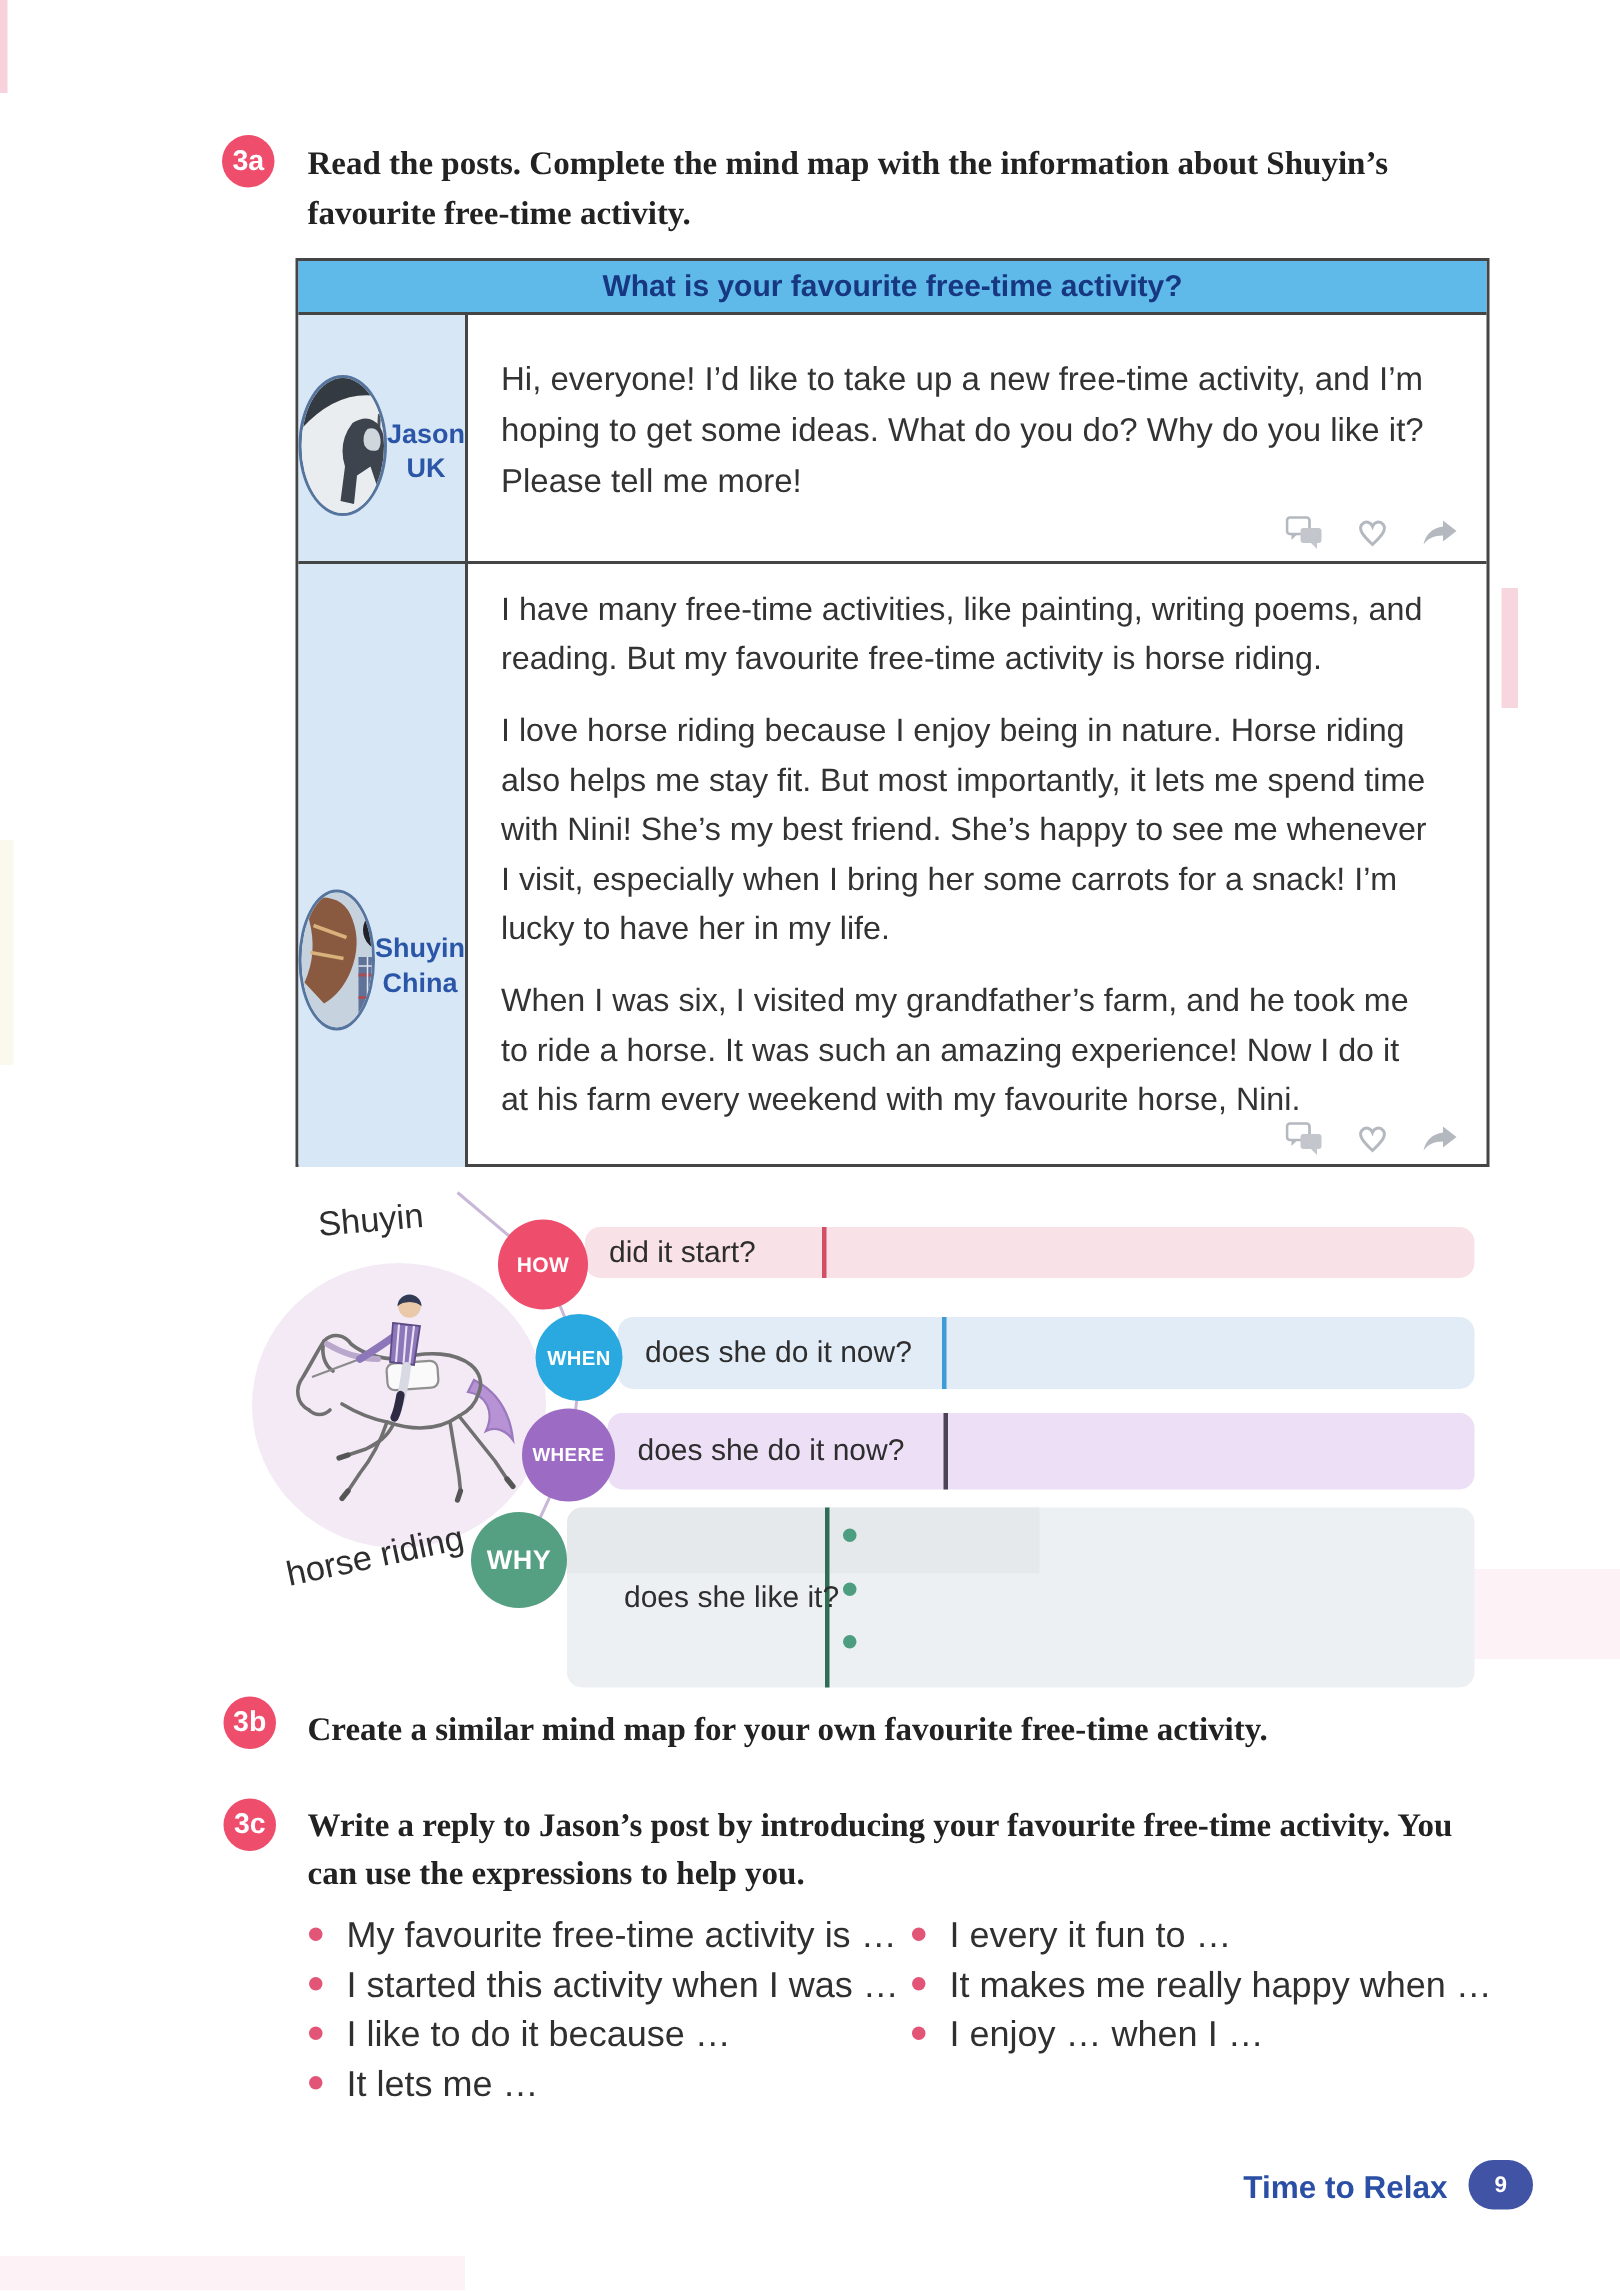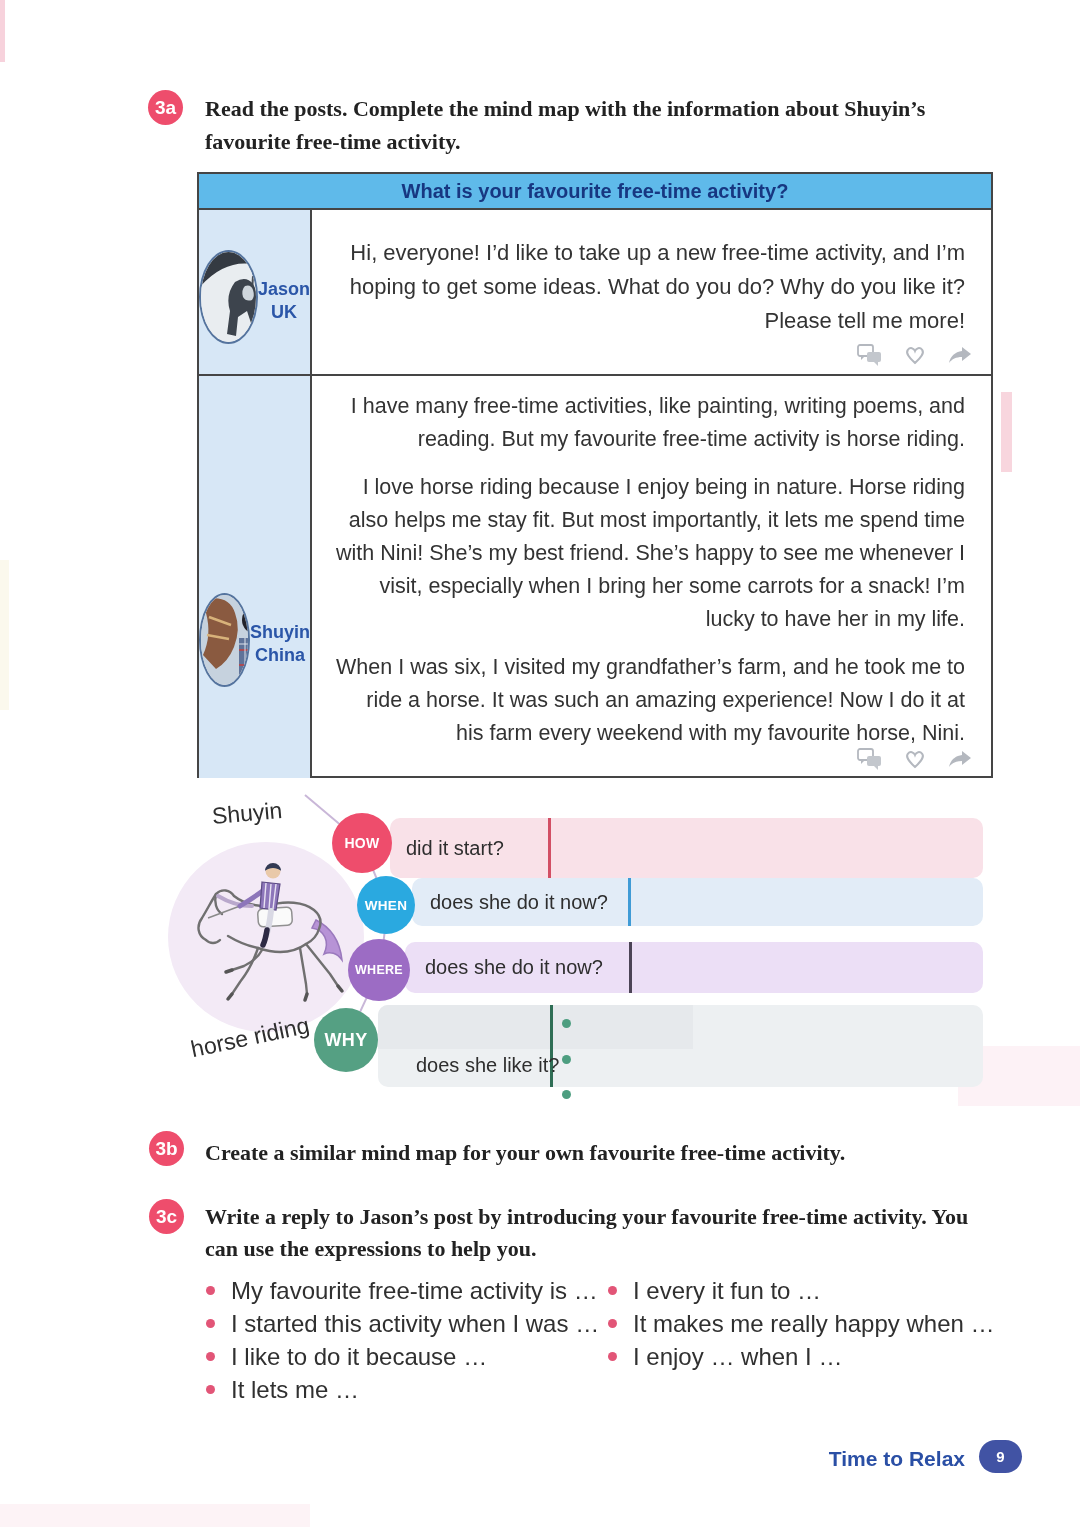--- a/index.html
+++ b/index.html
@@ -16,21 +16,21 @@
   .forum{position:absolute;left:197px;top:172px;width:796px;height:606px;background:#fff;
          border:2px solid #454545;box-sizing:border-box;}
   .forum-header{height:34px;background:#5fbaea;border-bottom:2px solid #454545;display:flex;
                 align-items:center;justify-content:center;color:#173781;font-weight:bold;font-size:20px;}
   .post-row{display:flex;box-sizing:border-box;}
   .post-left{width:113px;background:#d7e7f6;border-right:2px solid #454545;box-sizing:border-box;
              display:flex;flex-direction:row;align-items:center;flex:0 0 113px;}
   .avatar{width:82px;height:90px;border-radius:50%;border:2px solid #55749e;overflow:hidden;background:#e8ecef;}
   .avatar svg{display:block;}
   .author{color:#2b56a8;font-weight:bold;font-size:18px;line-height:23px;text-align:center;margin-top:8px;}
-  .post-body{flex:1;position:relative;padding:26px 26px 10px 22px;font-size:21.5px;line-height:33px;color:#333;text-align:right;}
+  .post-body{flex:1;position:relative;padding:26px 38px 10px 22px;font-size:21.5px;line-height:33px;color:#333;}
   .post-body p{margin:0 0 15px 0;}
   .post-icons{position:absolute;right:18px;bottom:8px;display:flex;gap:20px;align-items:center;}
   .post-icons svg{display:block;}
   
   .mm-label{position:absolute;font-size:23px;color:#2e2e2e;font-family:"Liberation Sans",sans-serif;}
   .mm-center{position:absolute;left:168px;top:842px;width:196px;height:190px;border-radius:50%;background:#f3eaf6;}
   .mm-bar{position:absolute;border-radius:10px;}
   .bar-q{position:absolute;top:0;bottom:0;display:flex;align-items:center;font-size:20px;color:#2e2e2e;}
   .bar-divider{position:absolute;top:0;bottom:0;width:2.5px;}
   .mm-circle{position:absolute;border-radius:50%;color:#fff;font-weight:bold;display:flex;
@@ -182,39 +182,39 @@
       <path d="M101,67 C100,76 99,84 96,92" stroke="#d9d9e4" stroke-width="6" fill="none" stroke-linecap="round"></path>
       <path d="M97,86 C96,92 95,97 93,101" stroke="#2e2a44" stroke-width="5.5" fill="none" stroke-linecap="round"></path>
       <circle cx="103" cy="27" r="7.5" fill="#e9c9a9"></circle>
       <path d="M95,27 a8,8 0 0 1 16,0 l-1,-1 q-7,-5 -14,0 Z" fill="#323a54"></path>
       <path d="M95,26 q8,-11 16,0 q-8,-4 -16,0 Z" fill="#323a54"></path>
     </svg>
   </div>
 
   <div class="mm-label" style="left:190px;top:1024px;transform:rotate(-12deg);">horse riding</div>
 
-  <div class="mm-bar" style="left: 390px; top: 818px; width: 593px; height: 60px; background-color: rgb(249, 225, 232);">
+  <div class="mm-bar" style="left: 390px; top: 818px; width: 593px; height: 34px; background-color: rgb(249, 225, 232);">
     <div class="bar-divider" style="left: 158px; background-color: rgb(210, 79, 100);"></div>
     <div class="bar-q" style="left:16px;">did it start?</div>
   </div>
   <div class="mm-circle" style="left: 332px; top: 813px; width: 60px; height: 60px; font-size: 14px; background-color: rgb(238, 77, 108);">HOW</div>
 
   <div class="mm-bar" style="left: 412px; top: 878px; width: 571px; height: 48px; background-color: rgb(226, 236, 247);">
     <div class="bar-divider" style="left: 216px; background-color: rgb(63, 155, 214);"></div>
     <div class="bar-q" style="left:18px;">does she do it now?</div>
   </div>
   <div class="mm-circle" style="left: 357px; top: 876px; width: 58px; height: 58px; font-size: 13.5px; background-color: rgb(42, 169, 224);">WHEN</div>
 
   <div class="mm-bar" style="left: 405px; top: 942px; width: 578px; height: 51px; background-color: rgb(236, 223, 246);">
     <div class="bar-divider" style="left: 224px; background-color: rgb(76, 68, 86);"></div>
     <div class="bar-q" style="left:20px;">does she do it now?</div>
   </div>
   <div class="mm-circle" style="left: 348px; top: 939px; width: 62px; height: 62px; font-size: 12.5px; background-color: rgb(156, 108, 196);">WHERE</div>
 
-  <div class="mm-bar" style="left: 378px; top: 1005px; width: 605px; height: 82px; background-color: rgb(237, 240, 242);">
+  <div class="mm-bar" style="left: 378px; top: 1005px; width: 605px; height: 120px; background-color: rgb(237, 240, 242);">
     <div style="position:absolute;left:0;top:0;width:315px;height:44px;background:#e6e9ec;border-radius:10px 0 0 0;"></div>
     <div class="bar-divider" style="left: 172px; background-color: rgb(47, 110, 85);"></div>
     <div class="why-dot" style="left: 184px; top: 14px; background-color: rgb(77, 158, 128);"></div>
     <div class="why-dot" style="left: 184px; top: 50px; background-color: rgb(77, 158, 128);"></div>
     <div class="why-dot" style="left: 184px; top: 85px; background-color: rgb(77, 158, 128);"></div>
     <div class="bar-q" style="left:38px;top:40px;bottom:auto;height:40px;">does she like it?</div>
   </div>
   <div class="mm-circle" style="left: 314px; top: 1008px; width: 64px; height: 64px; font-size: 18px; background-color: rgb(85, 160, 131);">WHY</div>
 
   <div class="badge" style="left:149px;top:1131px;">3b</div>

